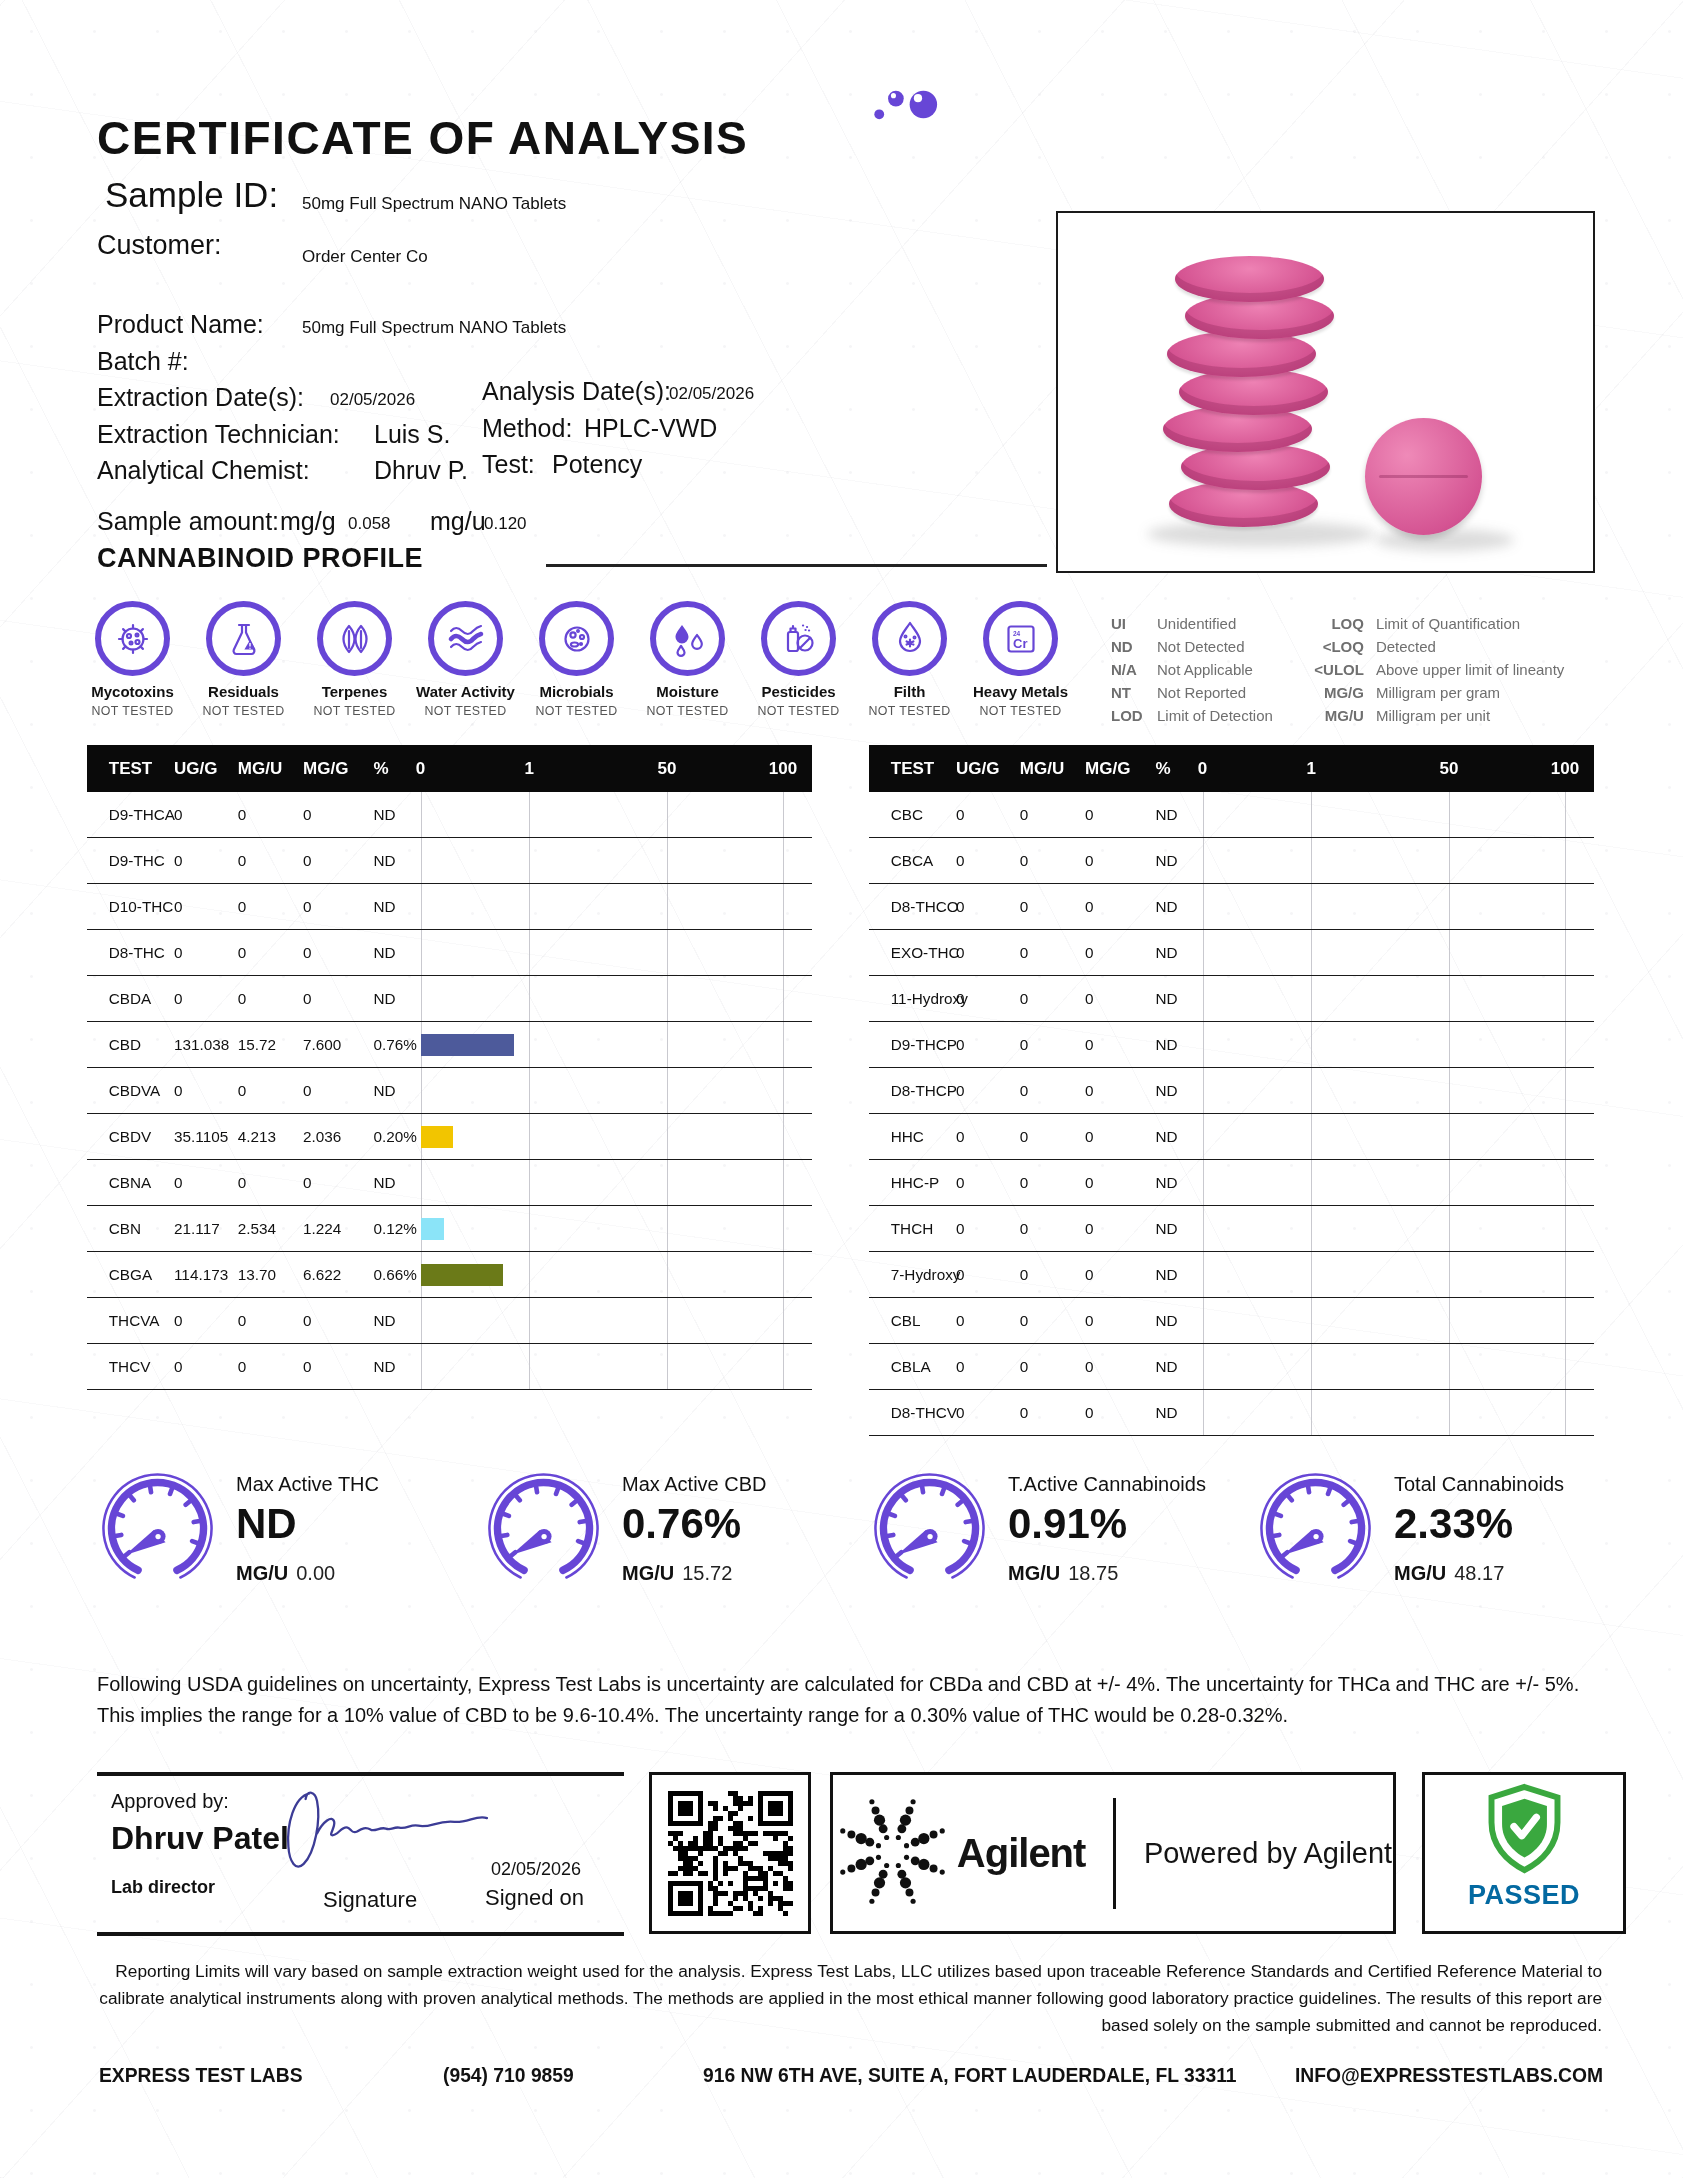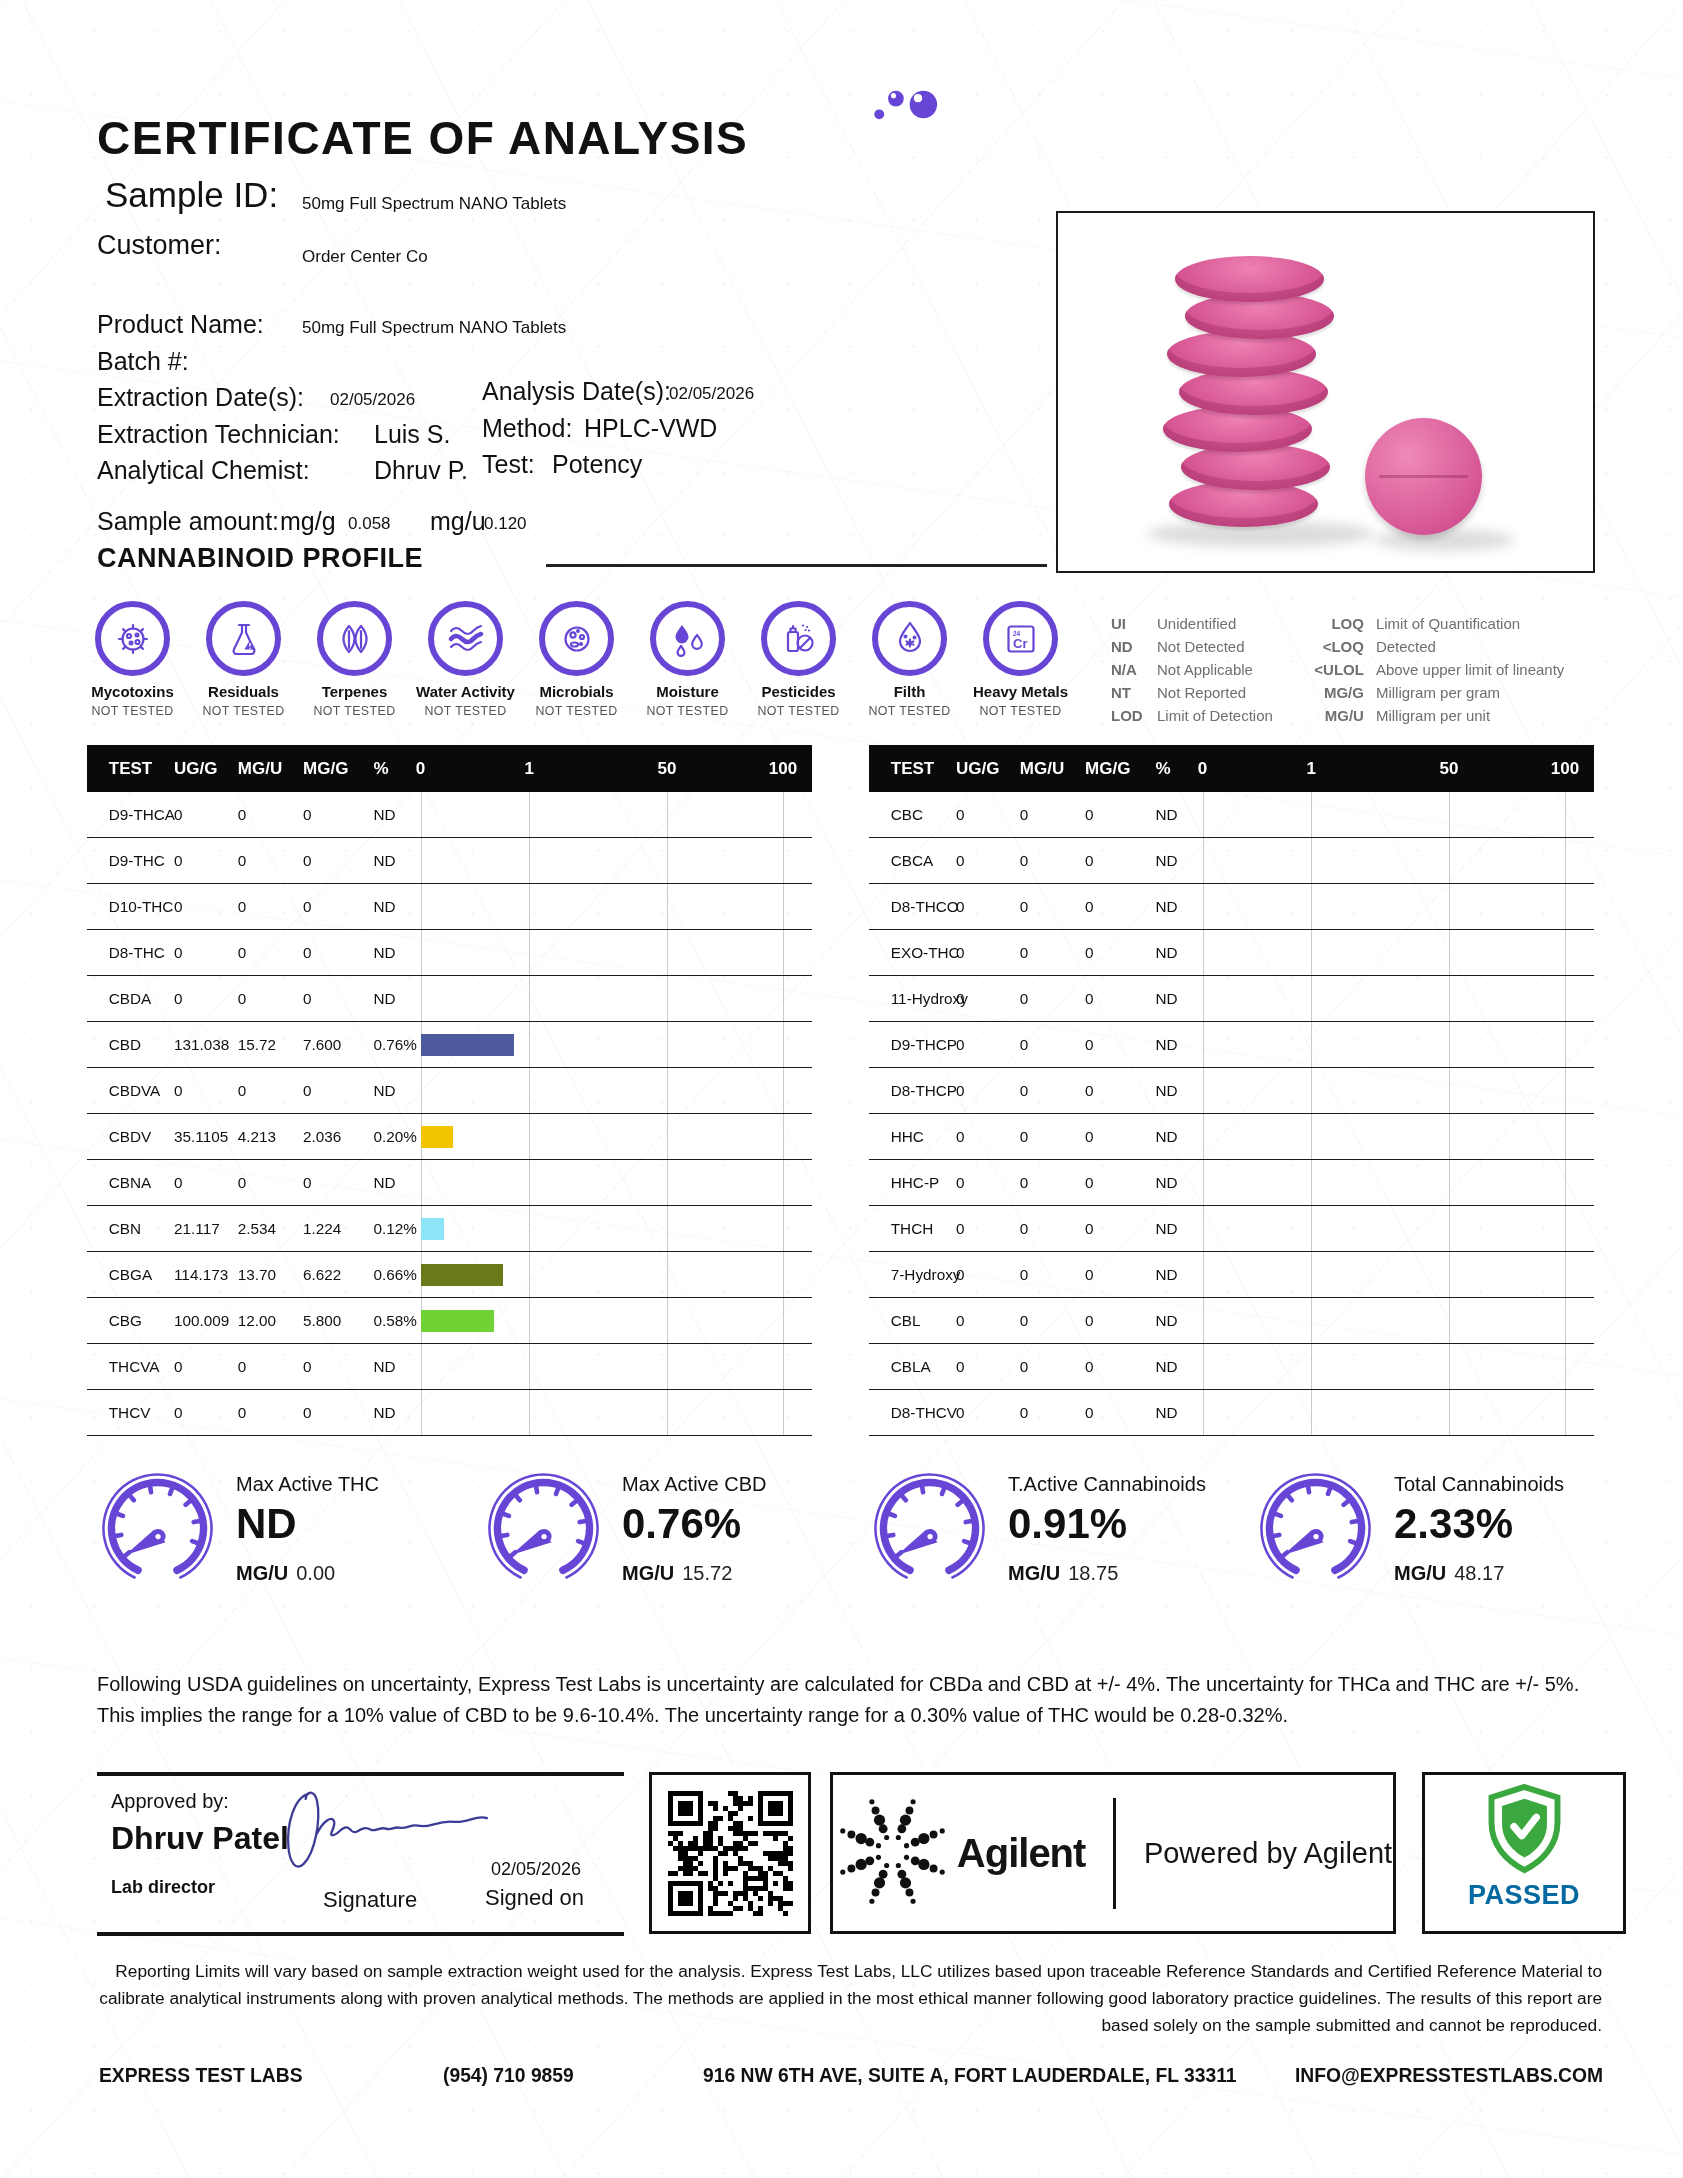--- a/index.html
+++ b/index.html
@@ -436,28 +436,20 @@
 
         <div class="trow">
           <span class="c-test">CBGA</span>
           <span class="c-ugg">114.173</span>
           <span class="c-mgu">13.70</span>
           <span class="c-mgg">6.622</span>
           <span class="c-pct">0.66%</span>
           <span class="bar" style="width: 11.4%; background: rgb(107, 122, 24);"></span>
         </div>
 
-        <div class="trow">
-          <span class="c-test">CBG</span>
-          <span class="c-ugg">100.009</span>
-          <span class="c-mgu">12.00</span>
-          <span class="c-mgg">5.800</span>
-          <span class="c-pct">0.58%</span>
-          <span class="bar" style="width: 10.2%; background: rgb(111, 211, 54);"></span>
-        </div>
 
         <div class="trow">
           <span class="c-test">THCVA</span>
           <span class="c-ugg">0</span>
           <span class="c-mgu">0</span>
           <span class="c-mgg">0</span>
           <span class="c-pct">ND</span>
 
         </div>
 

